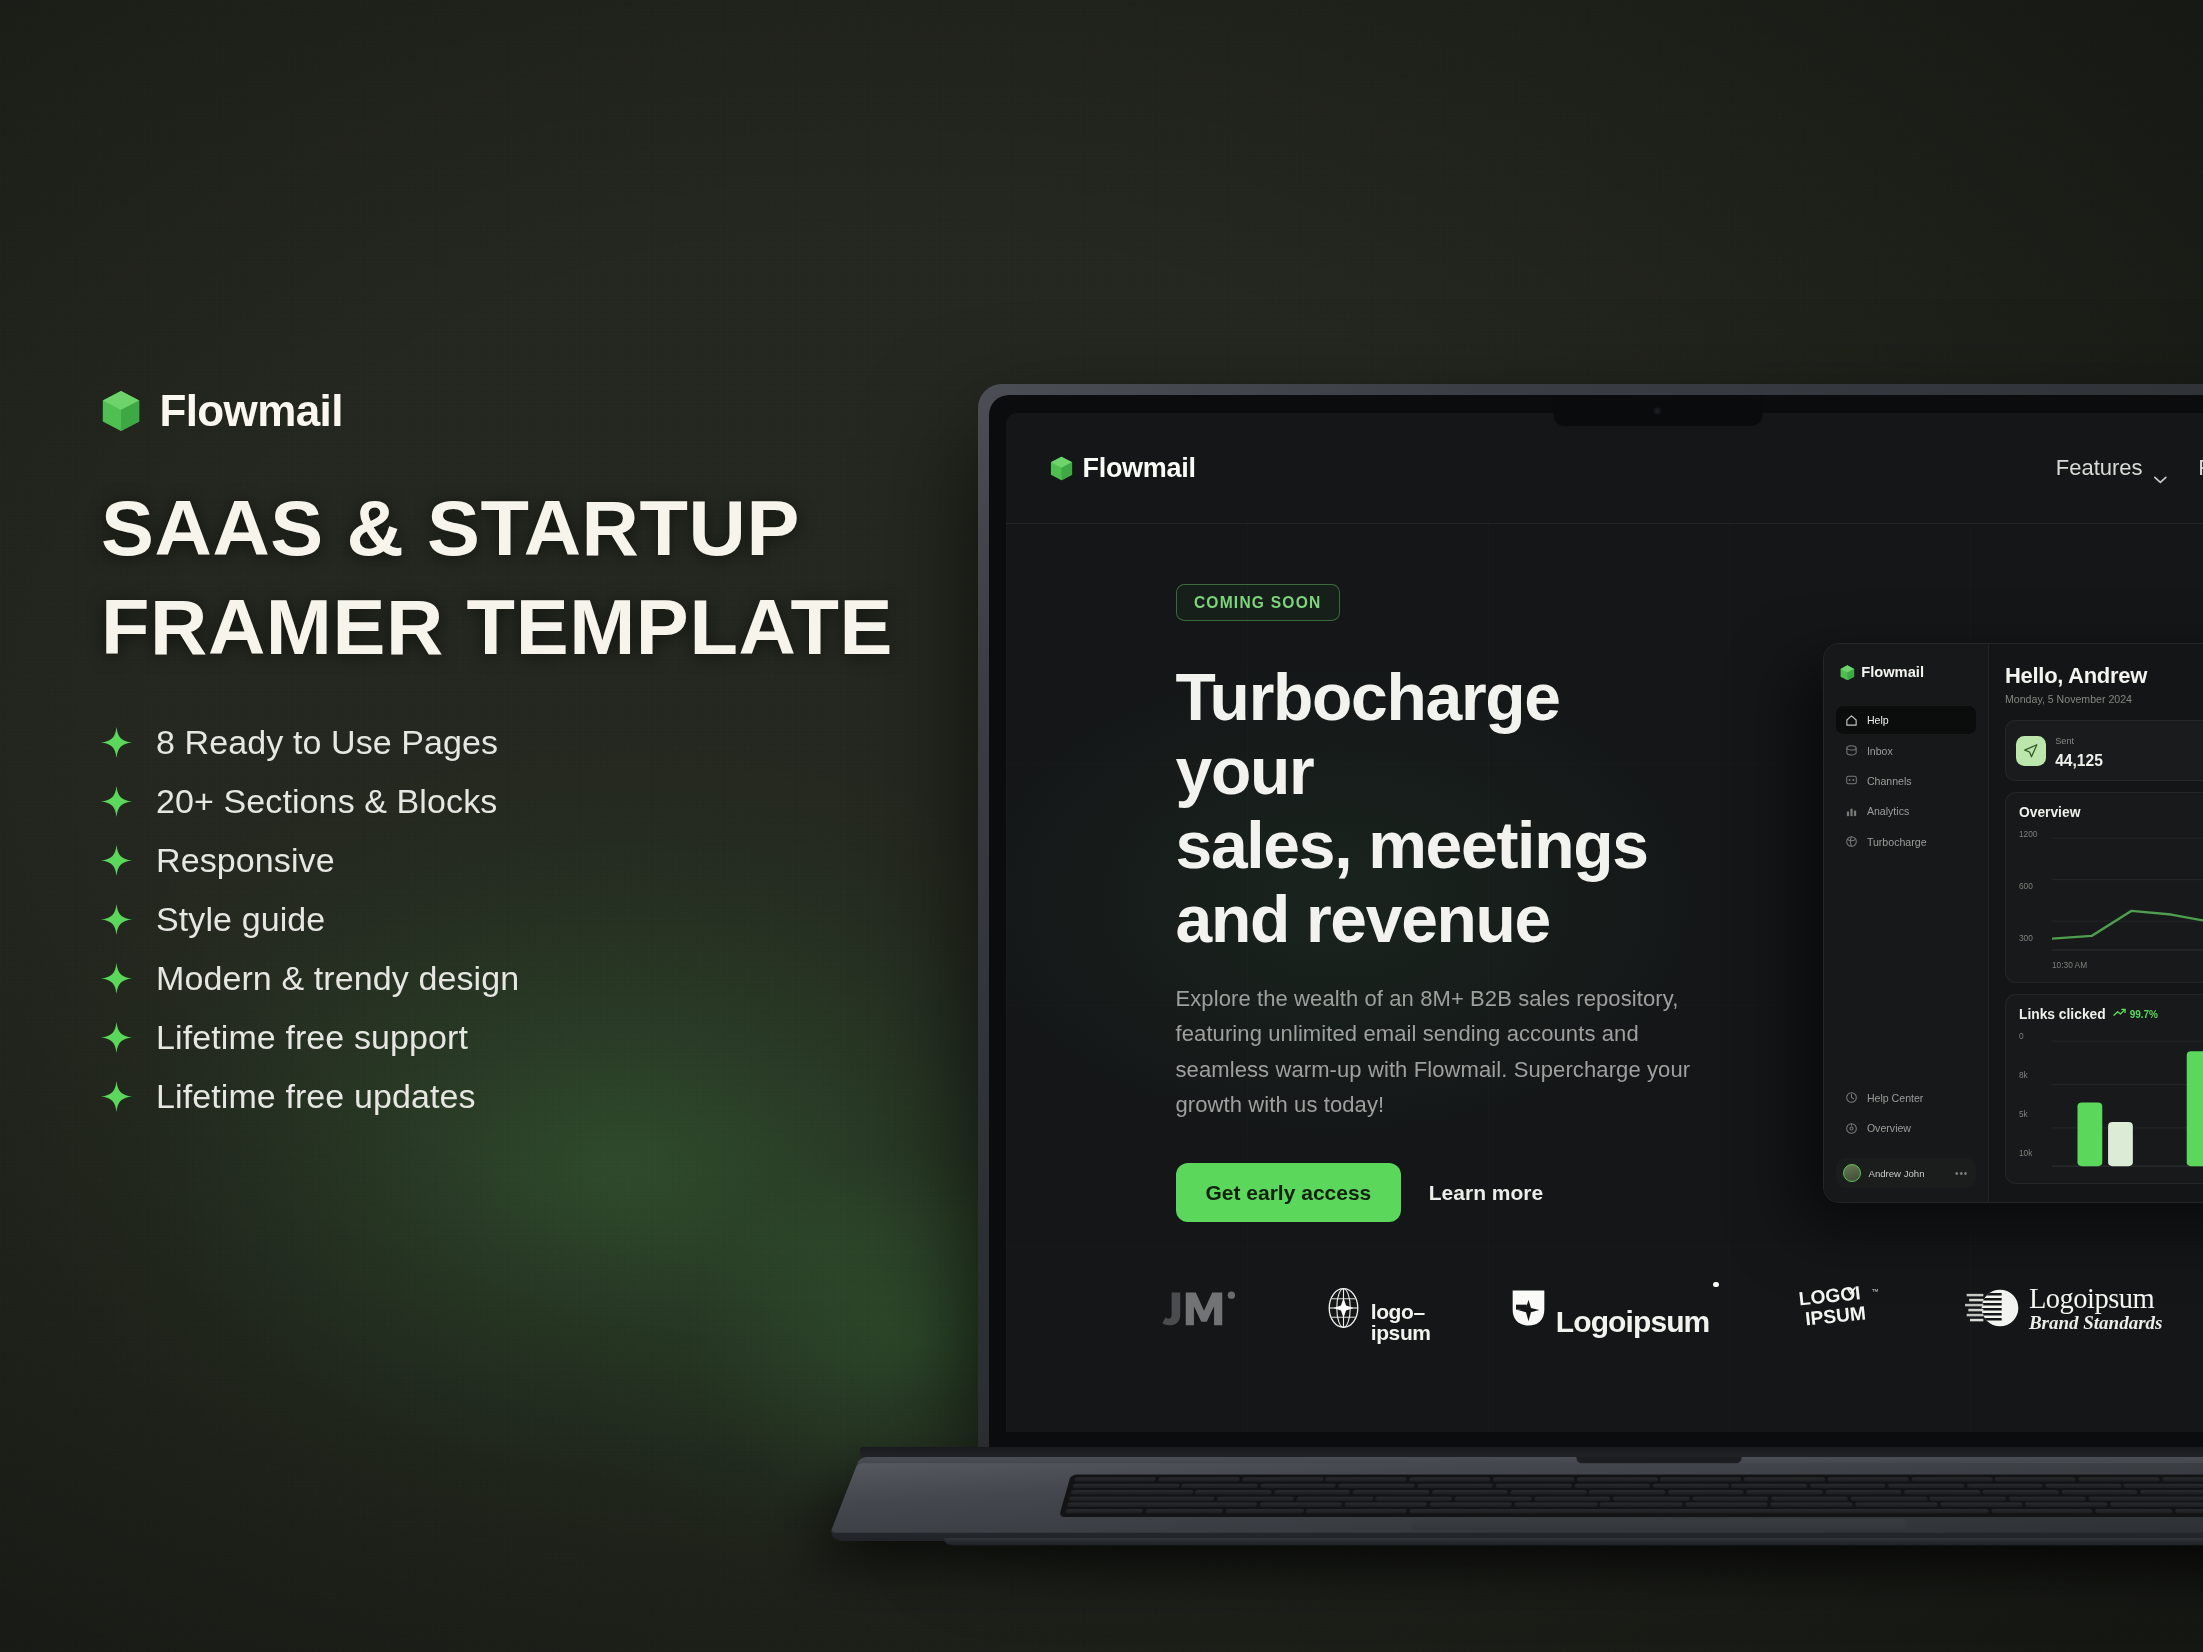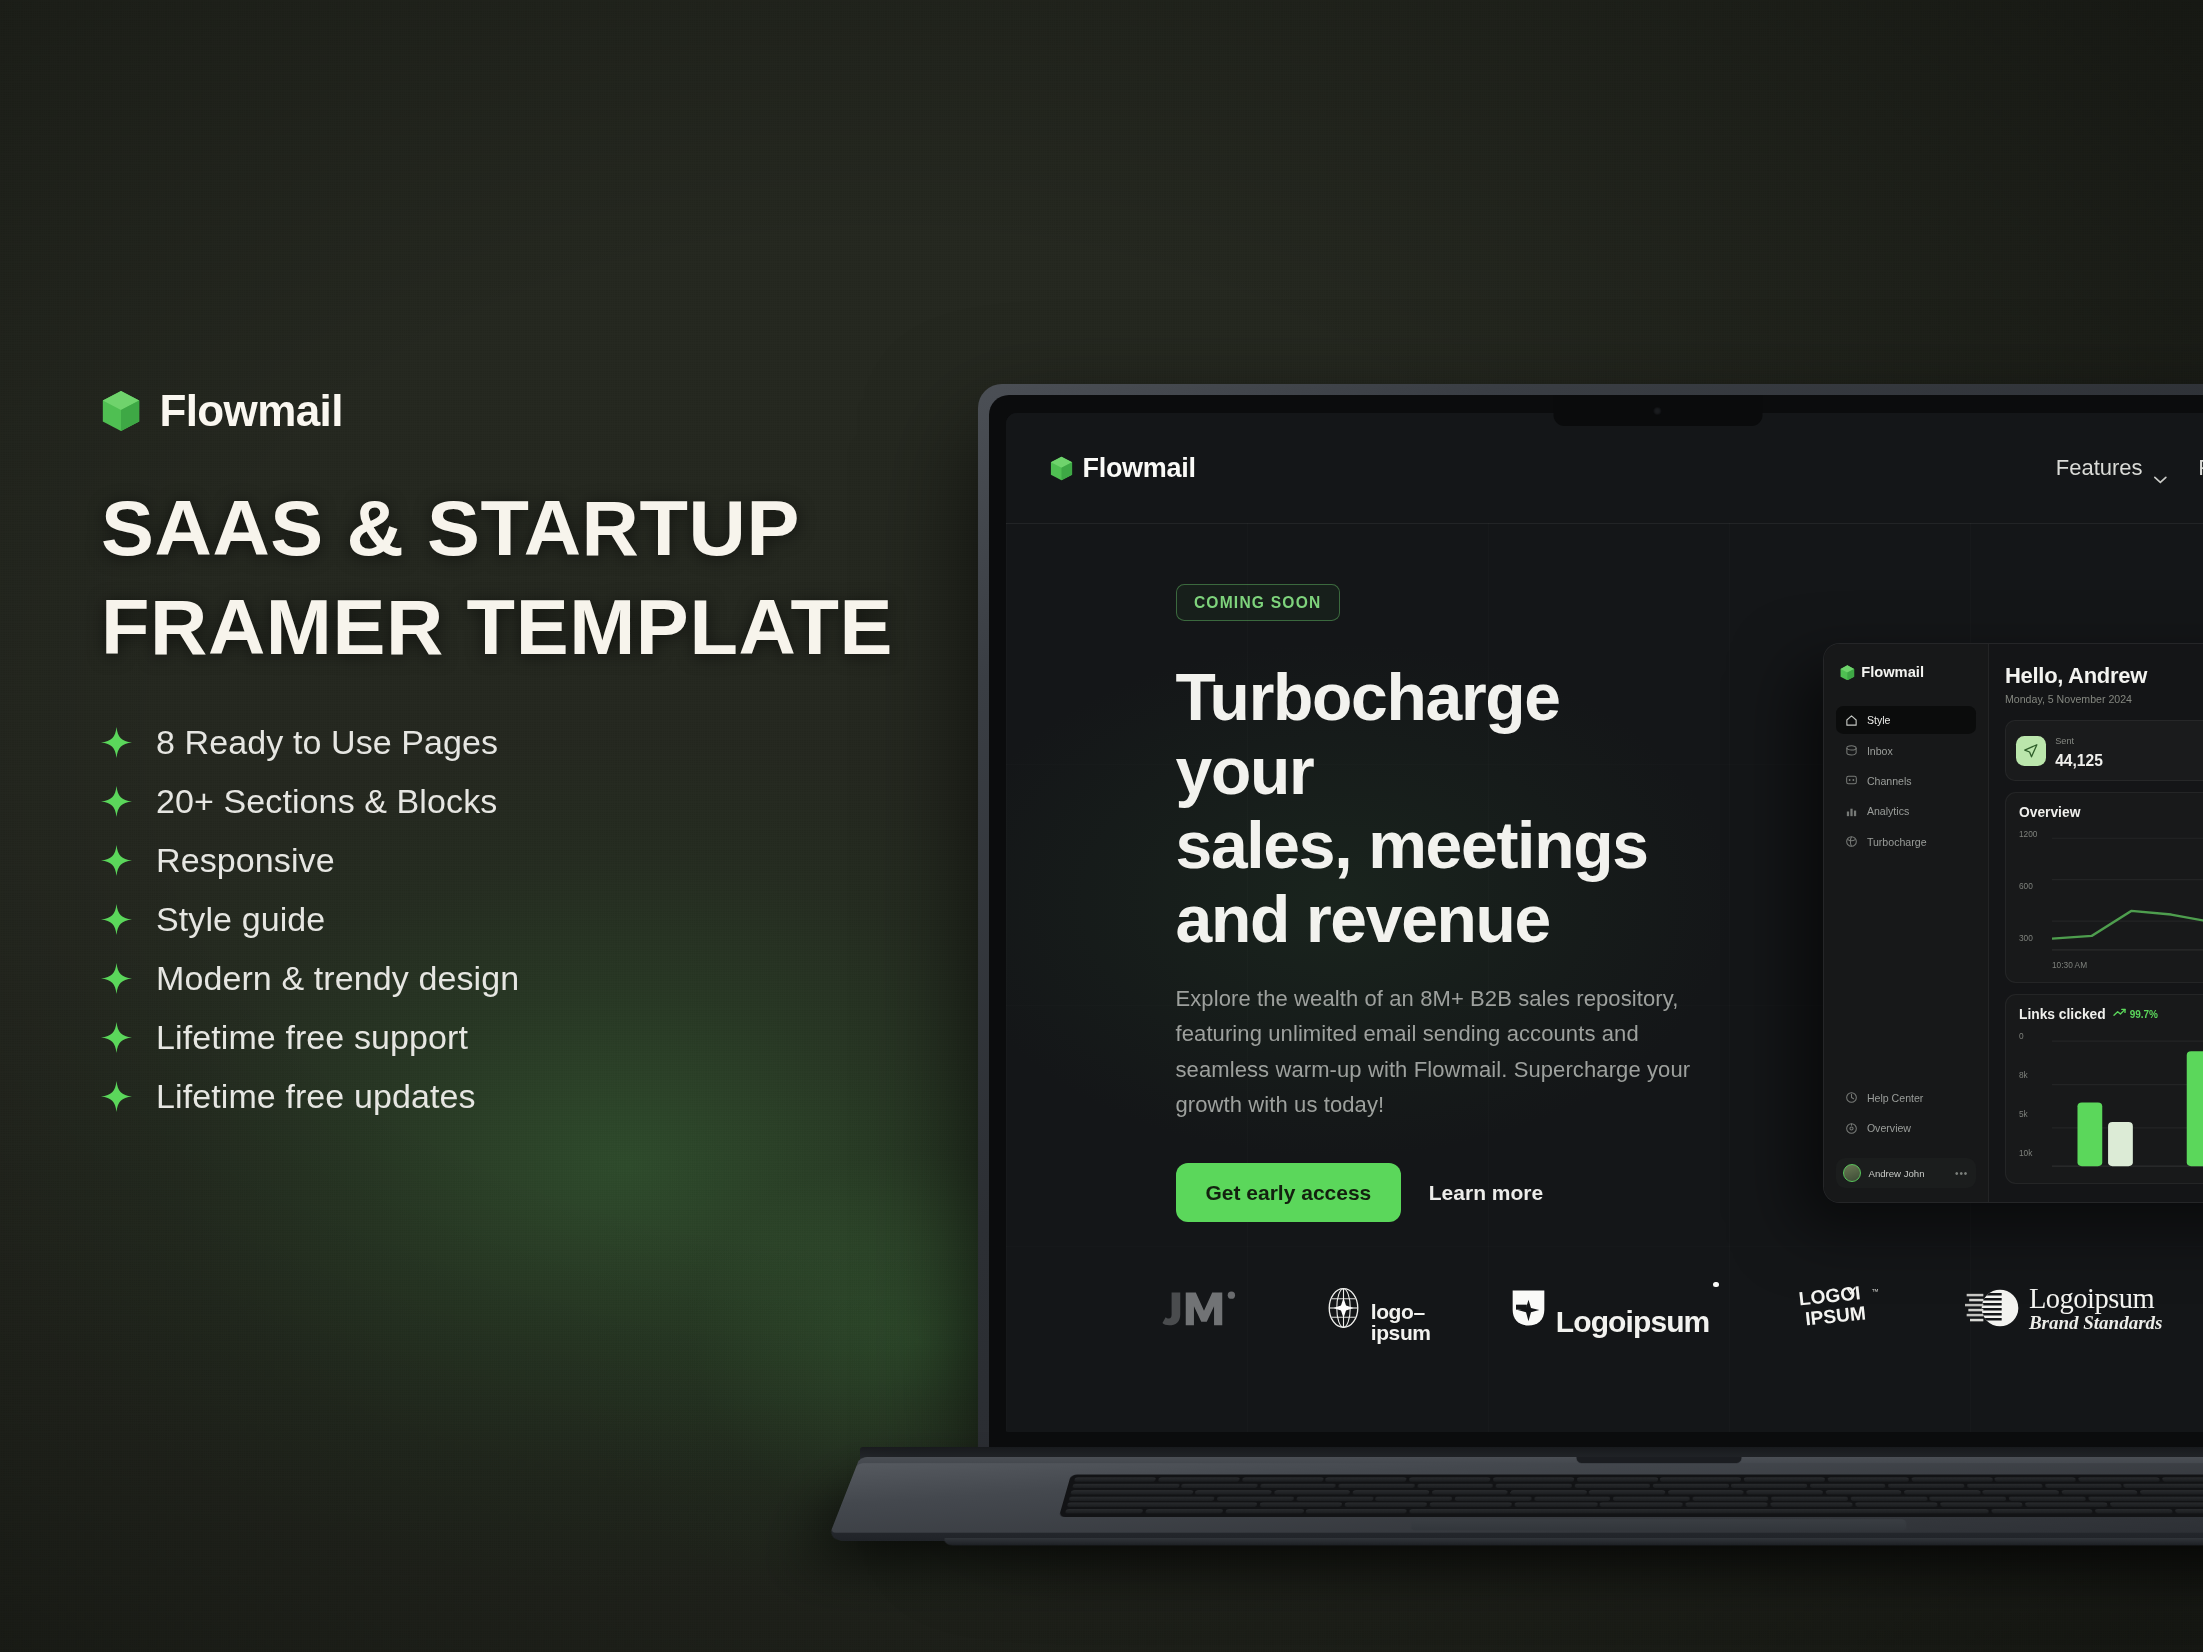--- a/index.html
+++ b/index.html
@@ -440,21 +440,21 @@
                     <path d="M8 8.2 L15.4 4.3 L15.4 12.8 L8 16.6 Z" fill="#3EA845"></path>
                   </svg>
                 </span>
                 <span class="ds-brand-name">Flowmail</span>
               </div>
               <div class="ds-nav" id="ds-nav">
                   <div class="ds-item active">
                     <span class="ds-ico"><svg viewBox="0 0 14 14" width="13" height="13">
                         <path d="M2 6.5 L7 2 L12 6.5 L12 12 L2 12 Z" fill="none" stroke="#CFD2CE" stroke-width="1.2" stroke-linejoin="round"></path>
                       </svg></span>
-                    <span class="ds-label">Style</span>
+                    <span class="ds-label">Help</span>
                   </div>
                   <div class="ds-item">
                     <span class="ds-ico"><svg viewBox="0 0 14 14" width="13" height="13">
                         <ellipse cx="7" cy="4.2" rx="5" ry="2.2" fill="none" stroke="#9DA09C" stroke-width="1.1"></ellipse>
                         <path d="M2 4.2 L2 9.5 C2 10.8 4.2 11.8 7 11.8 C9.8 11.8 12 10.8 12 9.5 L12 4.2" fill="none" stroke="#9DA09C" stroke-width="1.1"></path>
                       </svg></span>
                     <span class="ds-label">Inbox</span>
                   </div>
                   <div class="ds-item">
                     <span class="ds-ico"><svg viewBox="0 0 14 14" width="13" height="13">

